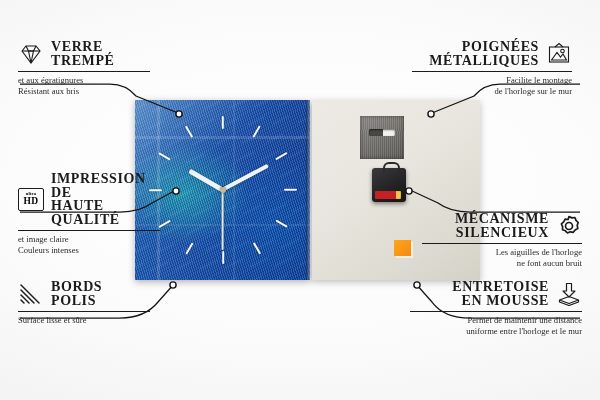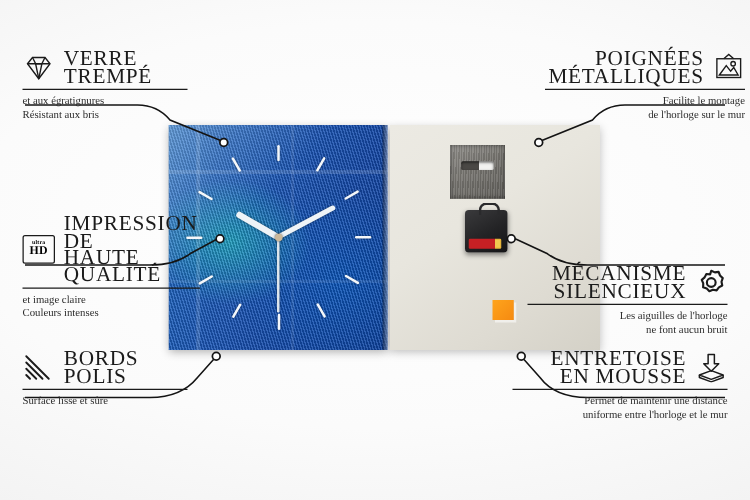--- a/index.html
+++ b/index.html
@@ -87,22 +87,22 @@
 
   
   .wires{position:absolute;inset:0;}
 
   
   .feat{position:absolute;}
   .feat .head{display:flex;align-items:center;gap:7px;}
   .feat.left .head{justify-content:flex-start;}
   .feat.right .head{justify-content:flex-end;}
   .title{
-    font-family:"Liberation Serif",serif;font-weight:400;
-    font-size:17px;letter-spacing:.6px;color:#1b1b1b;line-height:13.5px;text-transform:uppercase;
+    font-family:"Liberation Serif",serif;font-weight:700;
+    font-size:14px;letter-spacing:.6px;color:#1b1b1b;line-height:13.5px;text-transform:uppercase;
   }
   .feat.right .title{text-align:right;}
   .rule{height:1.3px;background:#1b1b1b;margin:4px 0 3px;}
   .desc{font-size:8.6px;line-height:10.4px;color:#2b2b2b;}
   .feat.right .desc{text-align:right;}
   .ico{width:26px;height:24px;flex:0 0 26px;display:block;}
 
   .hd-badge{
     width:24px;height:21px;flex:0 0 24px;border:1.4px solid #1b1b1b;border-radius:2px;
     display:flex;flex-direction:column;align-items:center;justify-content:center;line-height:1;
@@ -228,21 +228,21 @@
         <div>BORDS</div>
         <div>POLIS</div>
       </div>
     </div>
     <div class="rule"></div>
     <div class="desc">
       <div>Surface lisse et sûre</div>
     </div>
   </div>
 
-  <div class="feat right" style="right:4px;top:40px;width:160px;">
+  <div class="feat right" style="right:28px;top:40px;width:160px;">
     <div class="head">
       <div class="title">
         <div>POIGNÉES</div>
         <div>MÉTALLIQUES</div>
       </div>
       <svg class="ico" viewBox="0 0 26 24">
         <g fill="none" stroke="#1b1b1b" stroke-width="1.1">
           <path d="M9 5 L13 1.5 L17 5"></path>
           <rect x="3.5" y="5" width="19" height="15"></rect>
           <path d="M5.5 18 L11 10.5 L14.5 15 L17 12 L20.5 18 Z"></path>

